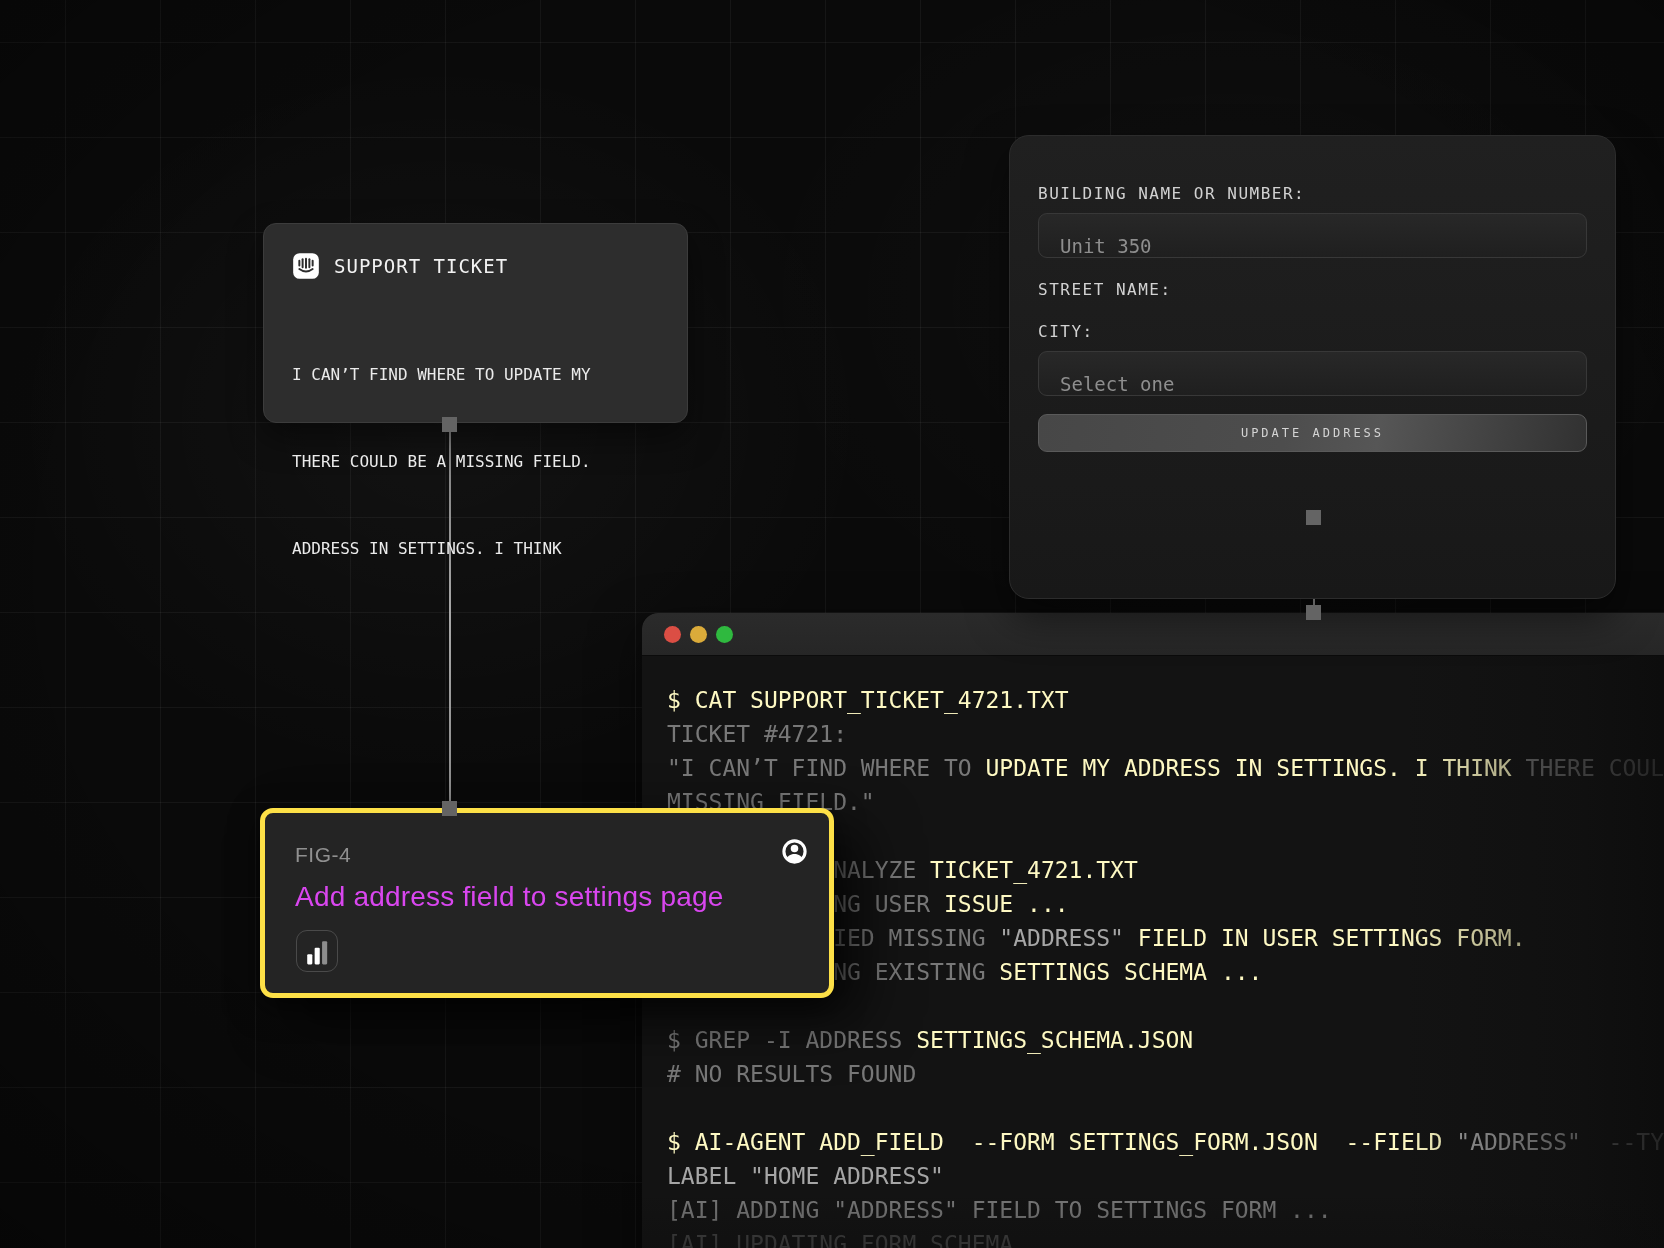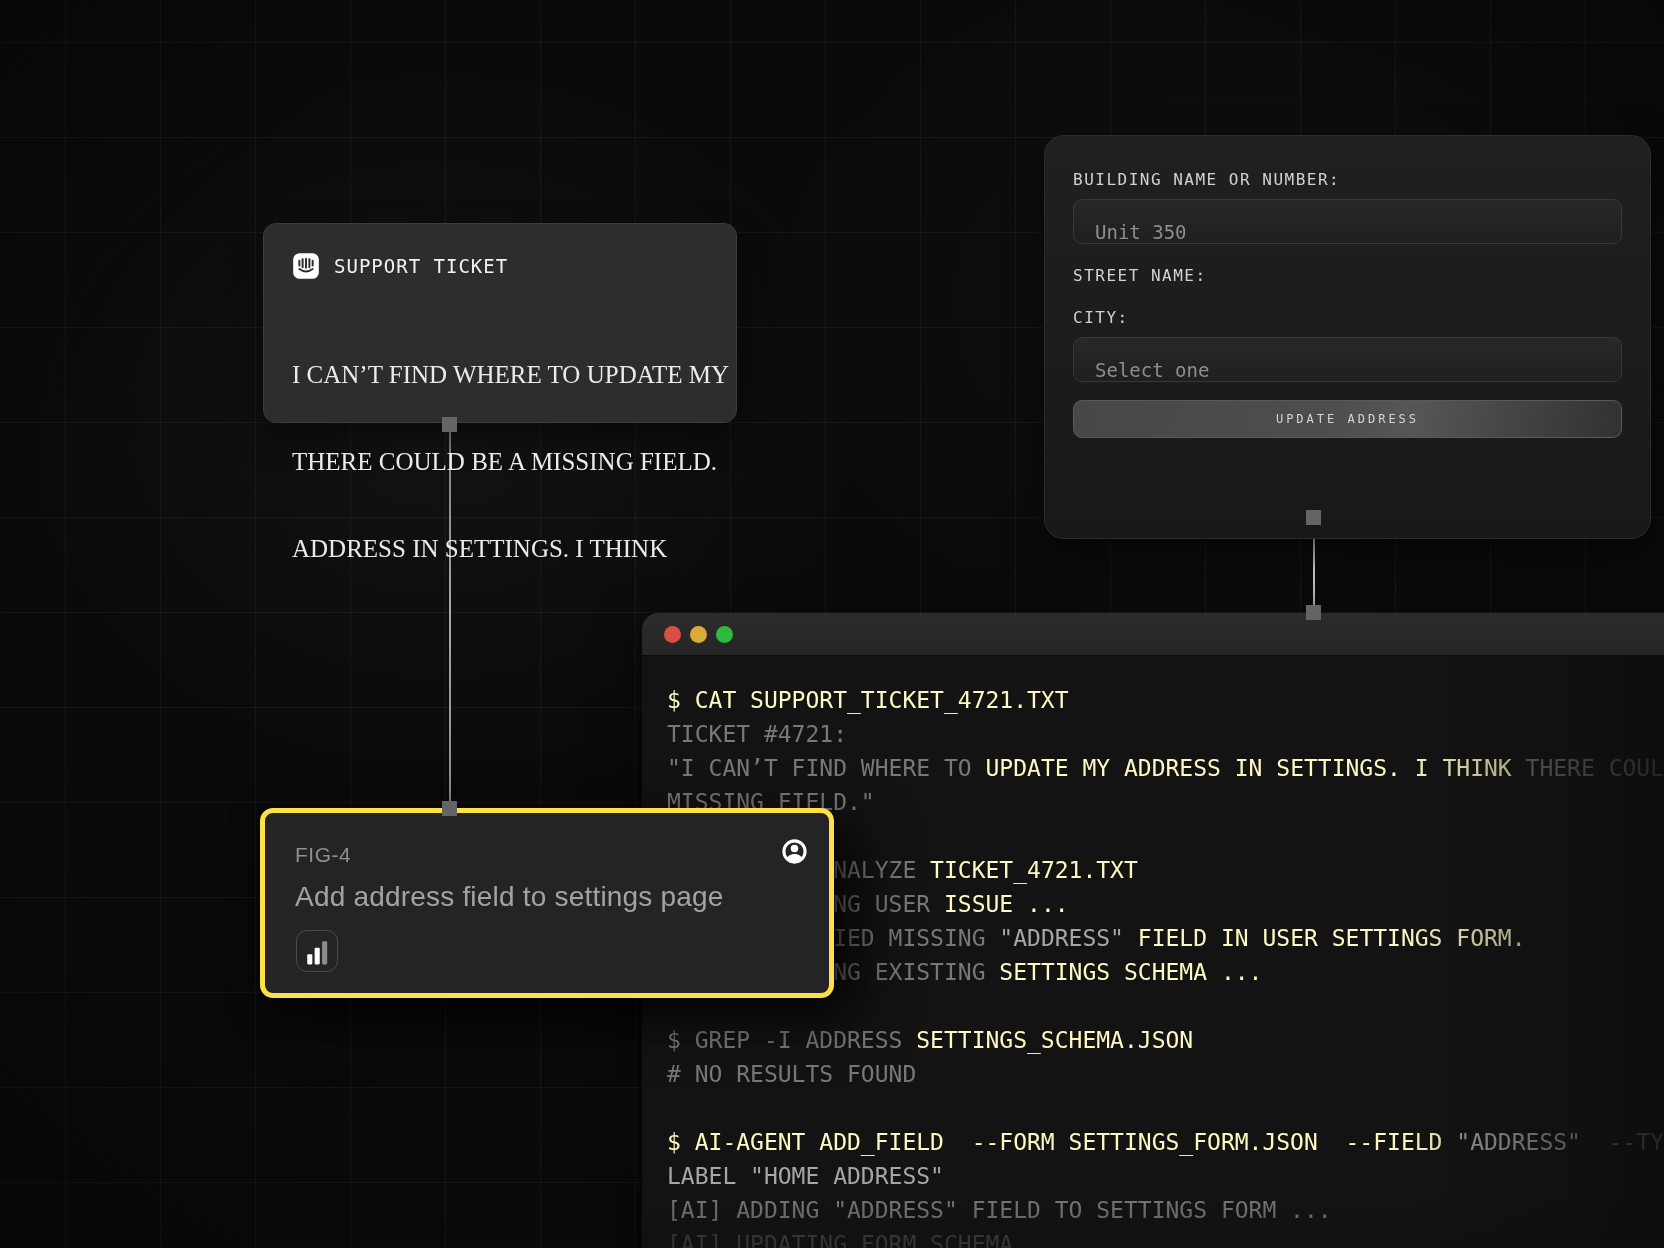--- a/index.html
+++ b/index.html
@@ -33,41 +33,41 @@
   .connector.right-line { left:1313px; top:517px; height:96px; background:linear-gradient(180deg,#8f8f8f,#d6d6d6 55%,#9a9a9a); }
   .handle {
     position:absolute; width:15px; height:15px; background:#646464; z-index:6;
   }
 
   
   .card { position:absolute; border-radius:13px; }
 
   
   .support-card {
-    left:263px; top:223px; width:474px; height:200px; z-index:3;
+    left:263px; top:223px; width:425px; height:200px; z-index:3;
     background:#2d2d2d; border:1px solid #3c3c3c;
     box-shadow:0 14px 34px rgba(0,0,0,0.45);
     padding:28px;
   }
   .support-head { display:flex; align-items:center; gap:14px; }
   .support-title {
     color:#f2f2f2; font-size:19px; letter-spacing:1px; white-space:pre;
   }
   .intercom-badge { width:28px; height:28px; display:block; }
   .support-body {
-    margin-top:22px; color:#ebebeb; font-size:25px; line-height:29px; white-space:pre;font-family:Liberation Serif, serif;
+    margin-top:22px; color:#ebebeb; font-size:16px; line-height:29px; white-space:pre;
   }
 
   
   .form-card {
-    left:1044px; top:135px; width:607px; height:404px; z-index:3;
+    left:1009px; top:135px; width:607px; height:464px; z-index:3;
     background:linear-gradient(180deg,#202020,#181818);
     border:1px solid #2c2c2c; border-radius:20px;
     box-shadow:0 18px 40px rgba(0,0,0,0.5);
-    padding:32px 28px;
+    padding:46px 28px;
   }
   .f-label {
     color:#d2d2d2; font-size:16px; line-height:20px; letter-spacing:1.5px;
     margin:22px 0 9px 0; white-space:pre;
   }
   .f-label.first { margin-top:2px; }
   .f-input {
     height:45px; border-radius:9px;
     background:linear-gradient(180deg,#282828,#1f1f1f);
     border:1px solid #383838;
@@ -87,21 +87,21 @@
 
   
   .fig-card {
     left:260px; top:808px; width:574px; height:190px; z-index:5;
     background:#242424; border:5px solid #fde047;
     box-shadow:28px 22px 55px rgba(0,0,0,0.6), 0 10px 30px rgba(0,0,0,0.5);
     padding:30px;
     font-family:"Liberation Sans", sans-serif;
   }
   .fig-id { color:#909090; font-size:21px; letter-spacing:0.5px; }
-  .fig-title { margin-top:14px; color:#a3a3a3; font-size:28px; font-weight:500; letter-spacing:0.2px; }
+  .fig-title { margin-top:14px; color:#d946ef; font-size:28px; font-weight:500; letter-spacing:0.2px; }
   .fig-avatar { position:absolute; top:23px; right:19px; width:31px; height:31px; }
   .fig-priority {
     position:absolute; left:31px; top:117px; width:42px; height:42px;
     border:1.5px solid #4a4a4a; border-radius:11px;
   }
 
   
   .terminal {
     position:absolute; left:642px; top:613px; width:1080px; height:690px; z-index:2;
     background:#131313; border-top-left-radius:16px;

